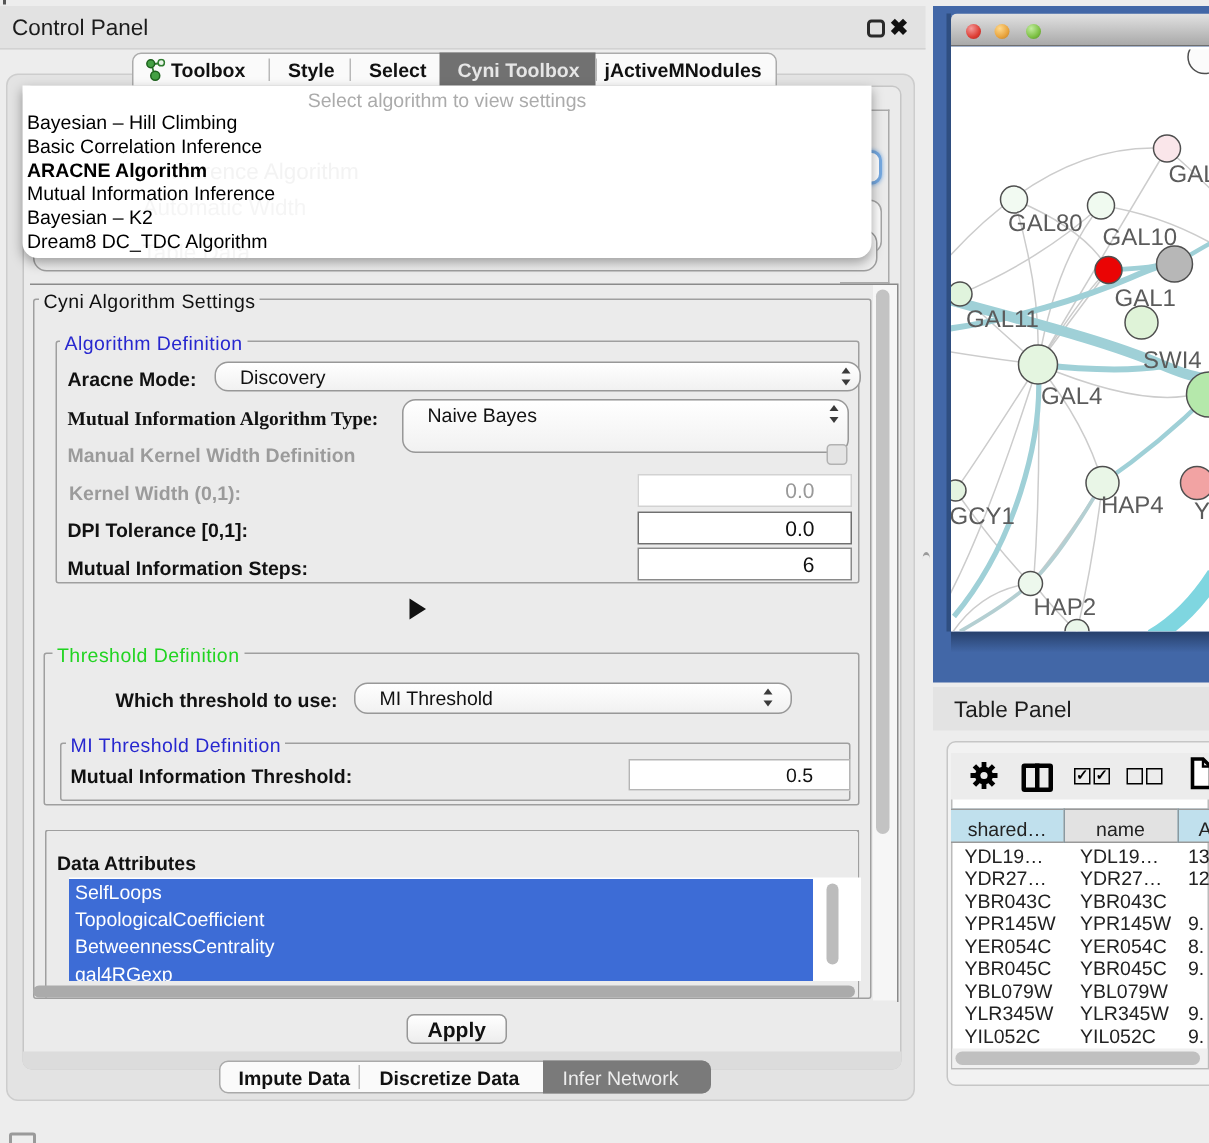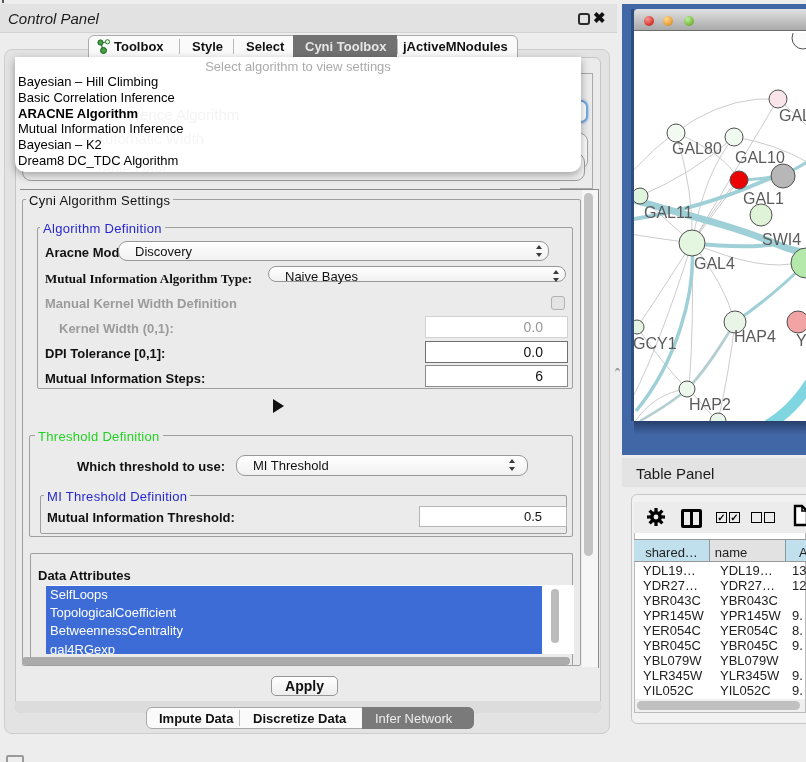--- a/index.html
+++ b/index.html
@@ -18,21 +18,21 @@
 .arr.up { border-bottom:4px solid #3a3a3a; }
 .arr.dn { border-top:4px solid #3a3a3a; }
 .field { position:absolute; background:#fff; font-size:13px; color:#111; text-align:right; padding-right:24px; }
 </style>
 </head>
 <body>
 <div id="app">
 
 <div class="abs" style="left:2px;top:0;width:2px;height:3px;background:#555;"></div>
 <div class="abs" style="left:0;top:4px;width:617px;height:29px;background:#e2e2e2;border-bottom:1px solid #d2d2d2;">
-  <div class="abs" style="left:8px;top:6px;font-size:15px;color:#1c1c1c;font-style:italic;">Control Panel</div>
+  <div class="abs" style="left:8px;top:6px;font-size:15px;color:#1c1c1c;">Control Panel</div>
   <div class="abs" style="left:578px;top:9px;width:12px;height:12px;border:2px solid #2a2a2a;border-radius:3px;"></div>
   <div class="abs" style="left:593px;top:5px;font-size:15px;font-weight:bold;color:#111;">✖</div>
 </div>
 
 <div class="abs" style="left:4px;top:49px;width:606px;height:685px;background:#e3e3e3;border:1px solid #cdcdcd;border-radius:8px;"></div>
 
 <div class="abs" style="left:15px;top:57px;width:586px;height:656px;background:#ebebeb;border:1px solid #c6c6c6;border-radius:6px;"></div>
 
 <div class="abs" style="left:88px;top:35px;width:430px;height:23px;background:#fafafa;border:1px solid #ababab;border-radius:6px 6px 0 0;"></div>
 <div class="abs" style="left:179px;top:39px;width:1px;height:15px;background:#b9b9b9;"></div>
@@ -76,34 +76,34 @@
 <div class="abs" style="left:582px;top:190px;width:16px;height:477px;background:#f6f6f6;"></div>
 <div class="abs" style="left:584px;top:193px;width:9px;height:363px;background:#c3c3c3;border-radius:5px;"></div>
 
 <div class="grp" style="left:22px;top:199px;width:559px;height:467px;"></div>
 <div class="gtitle" style="left:26px;top:193px;color:#111;">Cyni Algorithm Settings</div>
 
 <div class="grp" style="left:37px;top:227px;width:536px;height:162px;"></div>
 <div class="gtitle" style="left:40px;top:221px;color:#2727cf;">Algorithm Definition</div>
 
 <div class="abs lbl" style="left:45px;top:245px;">Aracne Mode:</div>
-<div class="combo" style="left:118px;top:241px;width:431px;height:20px;">
+<div class="combo" style="left:143px;top:241px;width:431px;height:20px;">
   <span class="ctext">Discovery</span>
   <span class="arr up" style="left:417px;top:3px;"></span>
   <span class="arr dn" style="left:417px;top:11px;"></span>
 </div>
 <div class="abs lbl" style="left:45px;top:271px;font-family:Liberation Serif, serif;">Mutual Information Algorithm Type:</div>
-<div class="combo" style="left:268px;top:266px;width:298px;height:16px;">
+<div class="combo" style="left:268px;top:266px;width:298px;height:36px;">
   <span class="ctext">Naive Bayes</span>
   <span class="arr up" style="left:284px;top:3px;"></span>
   <span class="arr dn" style="left:284px;top:11px;"></span>
 </div>
 <div class="abs lbl dis" style="left:45px;top:296px;">Manual Kernel Width Definition</div>
 <div class="abs" style="left:551px;top:296px;width:14px;height:14px;background:#e4e4e4;border:1px solid #b2b2b2;border-radius:3px;"></div>
-<div class="abs lbl dis" style="left:59px;top:321px;text-align:right;">Kernel Width (0,1):</div>
+<div class="abs lbl dis" style="left:46px;top:321px;text-align:right;">Kernel Width (0,1):</div>
 <div class="field" style="left:425px;top:316px;width:143px;height:22px;border:1px solid #d2d2d2;color:#999;line-height:20px;font-size:14px;">0.0</div>
 <div class="abs lbl" style="left:45px;top:346px;">DPI Tolerance [0,1]:</div>
 <div class="field" style="left:425px;top:341px;width:143px;height:22px;border:1px solid #707070;line-height:20px;font-size:14px;">0.0</div>
 <div class="abs lbl" style="left:45px;top:371px;">Mutual Information Steps:</div>
 <div class="field" style="left:425px;top:365px;width:143px;height:22px;border:1px solid #8a8a8a;line-height:20px;font-size:14px;">6</div>
 
 <div class="abs" style="left:273px;top:399px;width:0;height:0;border-top:7px solid transparent;border-bottom:7px solid transparent;border-left:11px solid #111;"></div>
 
 <div class="grp" style="left:29px;top:435px;width:544px;height:102px;"></div>
 <div class="gtitle" style="left:35px;top:429px;color:#21d421;">Threshold Definition</div>
@@ -249,21 +249,21 @@
 <svg class="abs" style="left:793px;top:504px;" width="16" height="23" viewBox="0 0 16 23">
   <path d="M 2 2 L 9 2 L 14 7 L 14 21 L 2 21 Z" fill="#fff" stroke="#000" stroke-width="2.4"></path>
   <path d="M 9 2 L 9 7 L 14 7" fill="none" stroke="#000" stroke-width="1.6"></path>
 </svg>
 
 <div class="abs" style="left:634px;top:539px;width:172px;height:23px;background:#c0e0ed;border-top:1px solid #999;border-bottom:1px solid #999;"></div>
 <div class="abs" style="left:709px;top:539px;width:76px;height:23px;background:#e2e2e2;border-top:1px solid #999;border-bottom:1px solid #999;"></div>
 <div class="abs" style="left:709px;top:539px;width:1px;height:23px;background:#8a99a0;"></div>
 <div class="abs" style="left:785px;top:539px;width:1px;height:23px;background:#8a99a0;"></div>
 <div class="abs" style="left:634px;top:545px;width:75px;text-align:center;font-size:13px;color:#222;">shared…</div>
-<div class="abs" style="left:693px;top:545px;width:76px;text-align:center;font-size:13px;color:#222;">name</div>
+<div class="abs" style="left:709px;top:545px;width:76px;text-align:center;font-size:13px;color:#222;">name</div>
 <div class="abs" style="left:799px;top:545px;font-size:13px;color:#222;">Av</div>
 
 <div class="abs" style="left:634px;top:563px;width:172px;height:136px;overflow:hidden;font-size:13px;color:#222;">
   <div style="line-height:15px;position:absolute;left:9px;top:0;">YDL19…<br>YDR27…<br>YBR043C<br>YPR145W<br>YER054C<br>YBR045C<br>YBL079W<br>YLR345W<br>YIL052C</div>
   <div style="line-height:15px;position:absolute;left:86px;top:0;">YDL19…<br>YDR27…<br>YBR043C<br>YPR145W<br>YER054C<br>YBR045C<br>YBL079W<br>YLR345W<br>YIL052C</div>
   <div style="line-height:15px;position:absolute;left:158px;top:0;">13<br>12<br><br>9.<br>8.<br>9.<br><br>9.<br>9.</div>
 </div>
 
 <div class="abs" style="left:635px;top:699px;width:170px;height:13px;background:#f0f0f0;"></div>
 <div class="abs" style="left:637px;top:701px;width:163px;height:9px;background:#c0c0c0;border-radius:5px;"></div>

